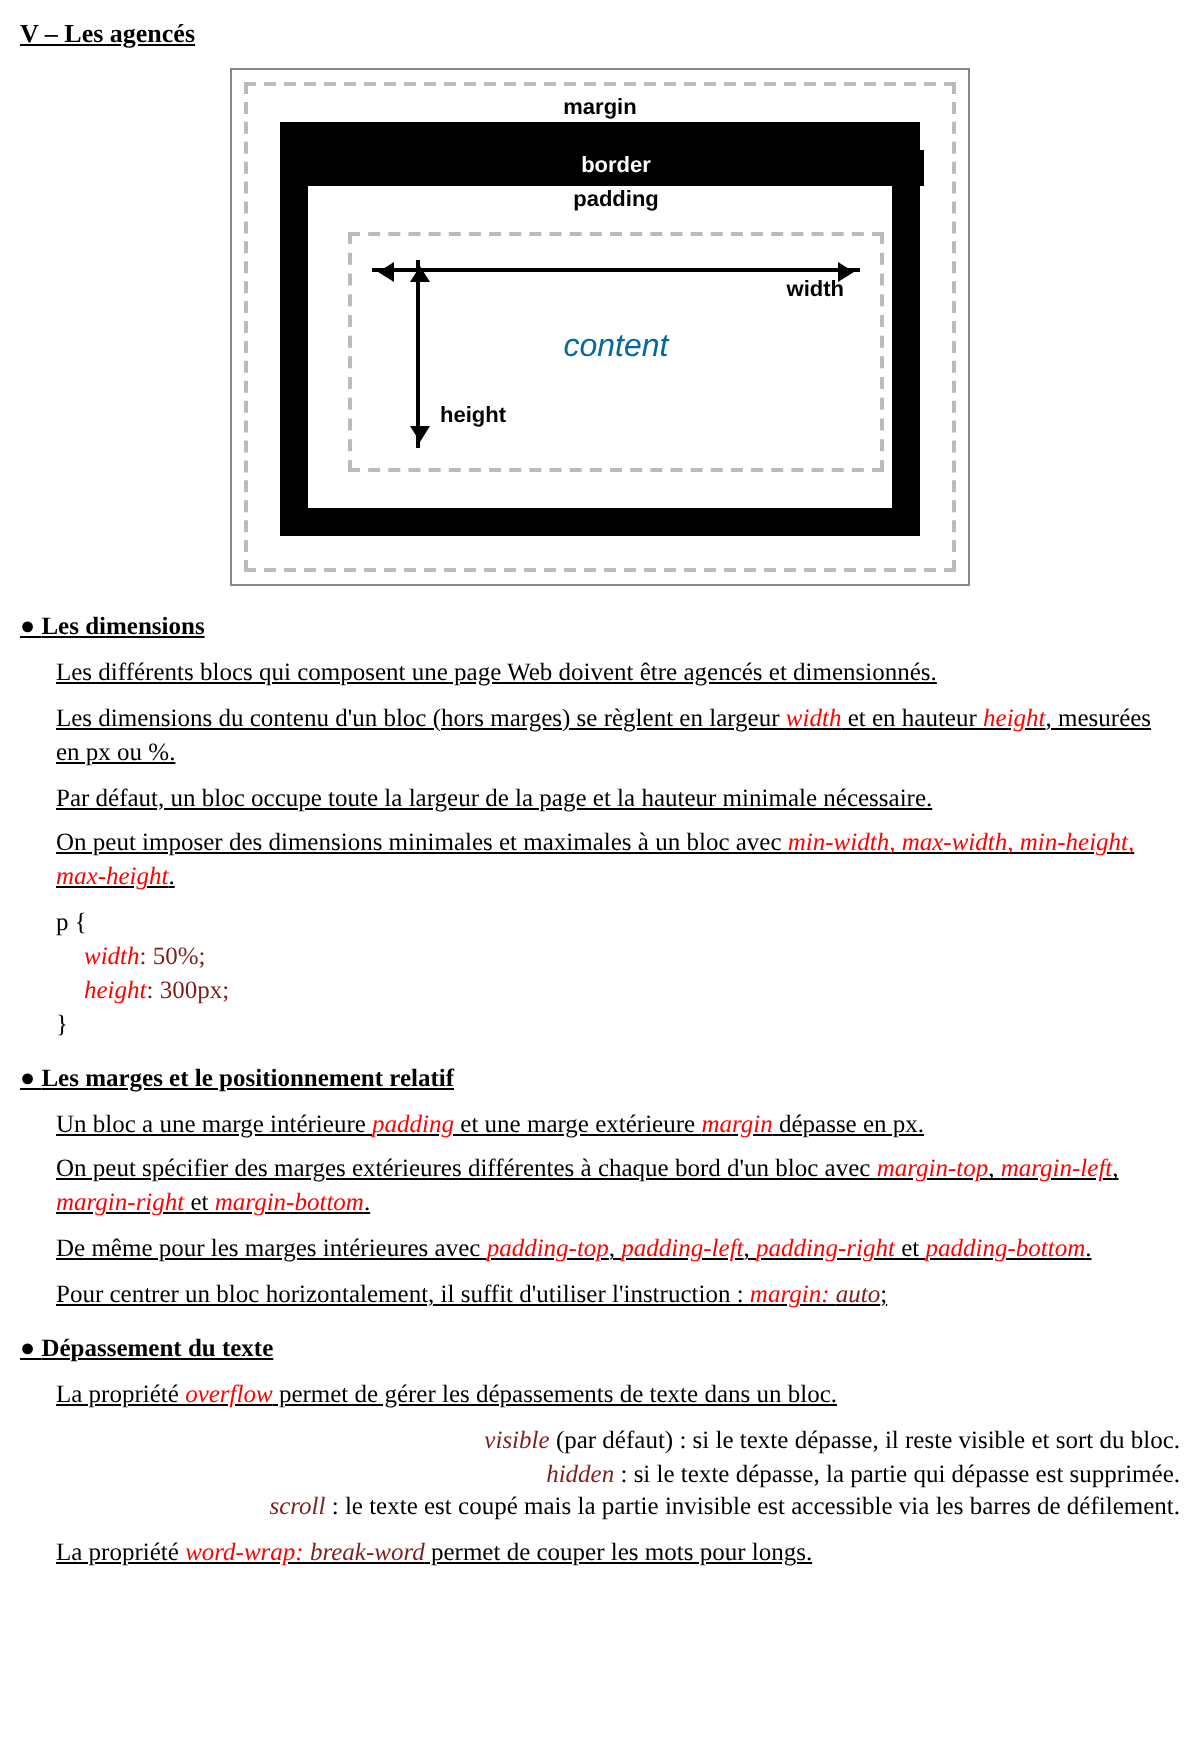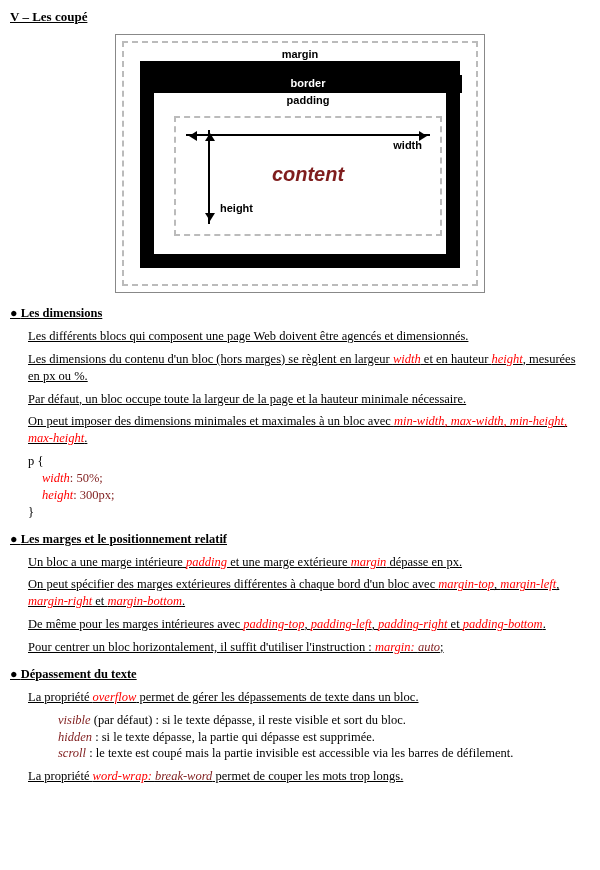--- a/index.html
+++ b/index.html
@@ -44,46 +44,46 @@
   .padding-box {
     border: 2px dashed #bbb;
     margin-top: 8px;
     padding: 10px 10px 14px 10px;
     position: relative;
     height: 120px;
     box-sizing: border-box;
   }
   .content-lbl {
     position: absolute; top: 48%; left: 50%; transform: translate(-50%,-50%);
-    font-family: Arial, sans-serif; font-style: italic; color: #7f1d1d; font-size: 20px; font-weight:bold;
+    font-family: Arial, sans-serif; font-style: italic; color: #0369a1; font-size: 16px; font-weight:normal;
   }
   .h-arrow { position:absolute; top:16px; left:10px; right:10px; height:0; border-top:2px solid #000; }
   .h-arrow::before, .h-arrow::after { content:""; position:absolute; top:-5px; border:5px solid transparent; }
   .h-arrow::before { left:-2px; border-right:8px solid #000; }
   .h-arrow::after { right:-2px; border-left:8px solid #000; }
   .v-arrow { position:absolute; top:12px; bottom:10px; left:32px; width:0; border-left:2px solid #000; }
   .v-arrow::before, .v-arrow::after { content:""; position:absolute; left:-5px; border:5px solid transparent; }
   .v-arrow::before { top:-2px; border-bottom:8px solid #000; }
   .v-arrow::after { bottom:-2px; border-top:8px solid #000; }
   .width-lbl { position:absolute; top:20px; right:18px; font-family: Arial, sans-serif; font-weight:bold; font-size:11px; }
   .height-lbl { position:absolute; bottom:18px; left:44px; font-family: Arial, sans-serif; font-weight:bold; font-size:11px; }
 
   .section-title { font-weight: bold; margin: 10px 0 6px 0; text-decoration: underline; }
   .bullet::before { content: "\25CF\00A0"; }
   .para { margin: 6px 0 6px 18px; text-decoration: underline; }
   .red { color: #ff0000; font-style: italic; }
   .blue { color: #7f1d1d; }
   .code-block { margin: 6px 0 6px 18px; }
   .indent { margin-left: 14px; }
-  .overflow-list { margin: 4px 0 4px 48px; }
+  .overflow-list { margin: 4px 0 4px 48px; text-align: right; }
 </style>
 </head>
 <body>
 
-<h3 class="page-title">V – Les coupé</h3>
+<h3 class="page-title">V – Les agencés</h3>
 
 <div class="diagram-wrap">
   <div class="diagram-frame">
     <div class="margin-box">
       <div class="lbl">margin</div>
       <div class="border-box">
         <div class="border-lbl">border</div>
         <div class="lbl" style="color:#000;">padding</div>
         <div class="padding-box">
           <div class="h-arrow"></div>
@@ -130,14 +130,14 @@
 <div class="section-title bullet">Dépassement du texte</div>
 <div class="para">
   <span>La propriété </span><span class="red">overflow</span><span> permet de gérer les dépassements de texte dans un bloc.</span>
 </div>
 <div class="overflow-list">
   <div><span class="blue" style="font-style:italic">visible</span><span> (par défaut) : si le texte dépasse, il reste visible et sort du bloc.</span></div>
   <div><span class="blue" style="font-style:italic">hidden</span><span> : si le texte dépasse, la partie qui dépasse est supprimée.</span></div>
   <div><span class="blue" style="font-style:italic">scroll</span><span> : le texte est coupé mais la partie invisible est accessible via les barres de défilement.</span></div>
 </div>
 <div class="para">
-  <span>La propriété </span><span class="red">word-wrap: </span><span class="blue" style="font-style:italic">break-word</span><span> permet de couper les mots trop longs.</span>
+  <span>La propriété </span><span class="red">word-wrap: </span><span class="blue" style="font-style:italic">break-word</span><span> permet de couper les mots pour longs.</span>
 </div>
 
 </body></html>

